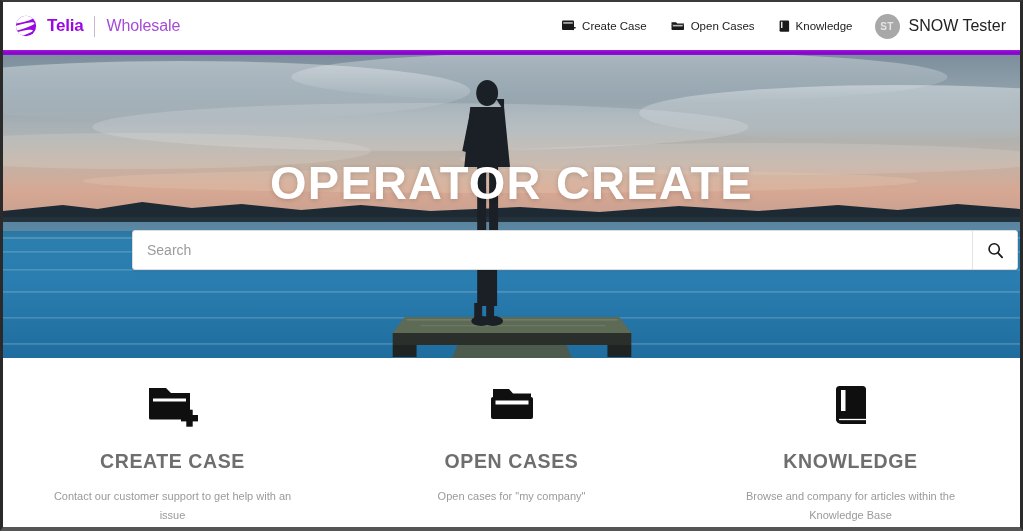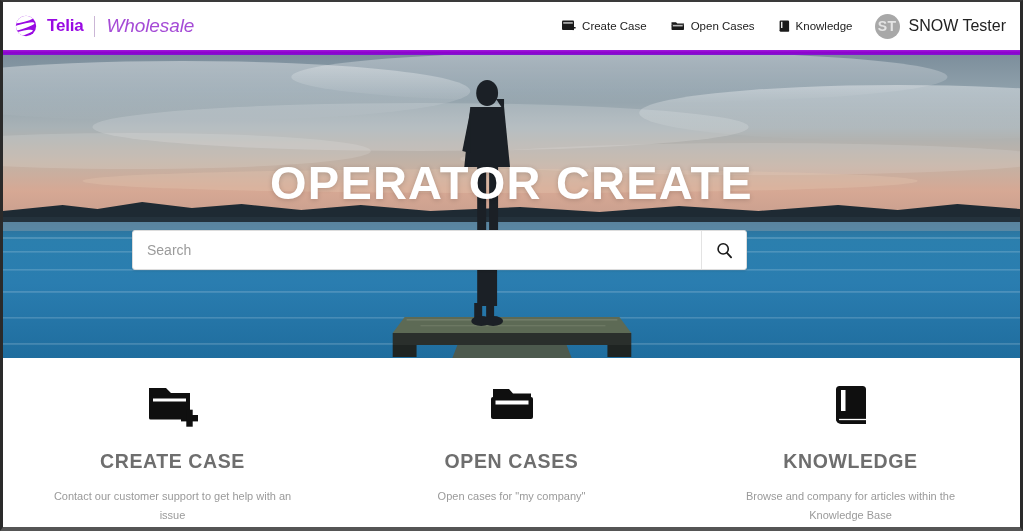--- a/index.html
+++ b/index.html
@@ -58,25 +58,24 @@
   }
 
   .brand-divider {
     width: 1px;
     height: 21px;
     background: #cbb6d6;
     margin: 0 3px;
   }
 
   .brand-sub {
-    font-size: 19px;
+    font-size: 16px;
     font-weight: normal;
     color: #A54BD6;
     letter-spacing: -0.1px;
-    font-style: italic;
   }
 
   .nav {
     display: flex;
     align-items: center;
     gap: 0px;
   }
 
   .nav-item {
     display: flex;
@@ -99,21 +98,21 @@
     cursor: pointer;
     white-space: nowrap;
   }
 
   .avatar {
     width: 25px; height: 25px;
     flex: 0 0 25px;
     border-radius: 50%;
     background: #a8a8a8;
     color: #e4e4e4;
-    font-size: 14px;
+    font-size: 10px;
     font-weight: bold;
     letter-spacing: 0.3px;
     display: flex;
     align-items: center;
     justify-content: center;
   }
 
   .user-name { font-size: 16px; color: #222222; }
 
   .accent-bar {
@@ -149,21 +148,21 @@
     letter-spacing: 1.2px;
     text-shadow: 0 1px 5px rgba(0,0,0,0.18);
     pointer-events: none;
     z-index: 3;
   }
 
   .search-wrap {
     position: absolute;
     top: 175px;
     left: 129px;
-    width: 615px;
+    width: 886px;
     height: 40px;
     background: #ffffff;
     border: 1px solid #dcdcdc;
     border-radius: 3px;
     display: flex;
     align-items: stretch;
     z-index: 4;
     box-shadow: 0 1px 2px rgba(0,0,0,0.12);
   }
 

